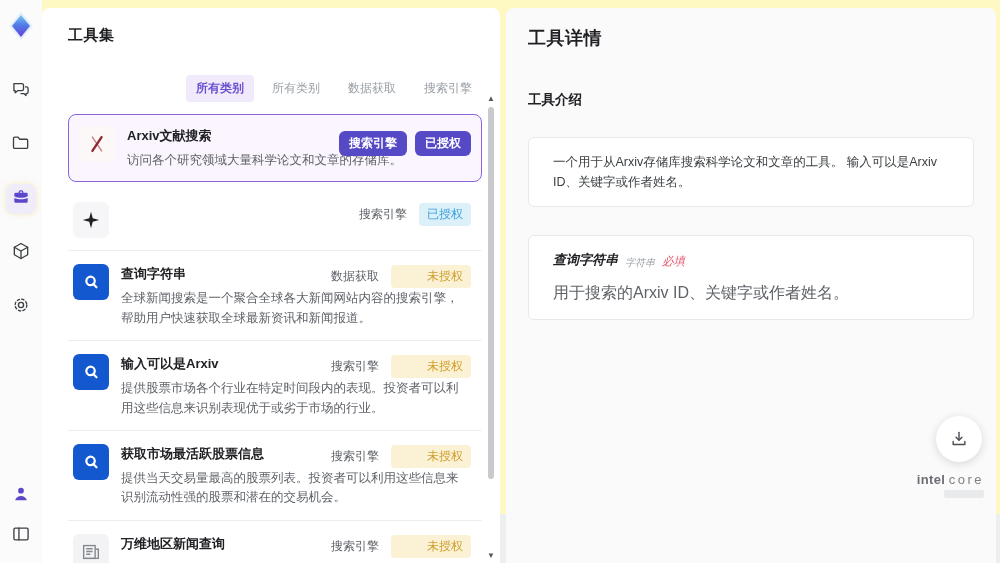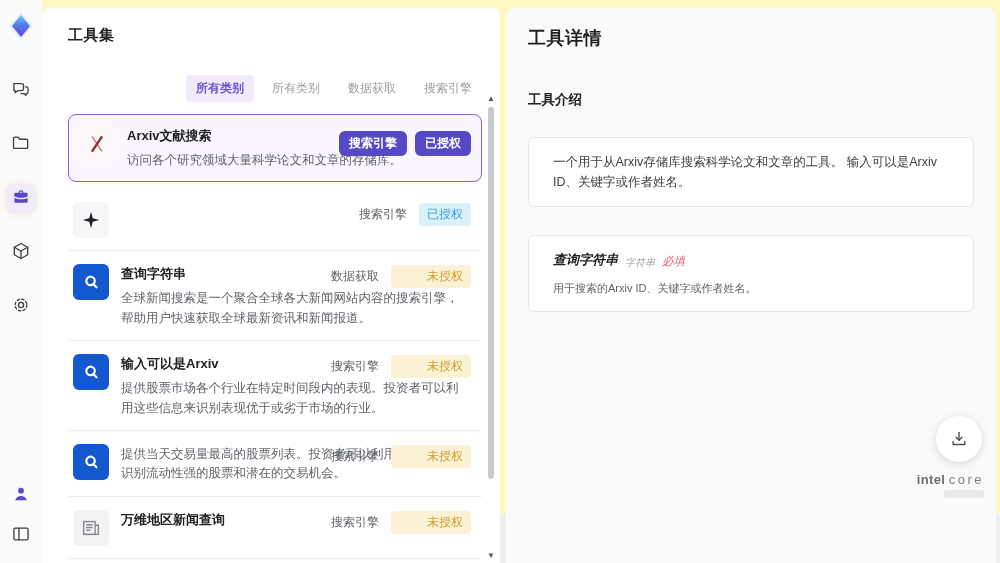--- a/index.html
+++ b/index.html
@@ -61,21 +61,21 @@
   .detail-panel { position:absolute; left:506px; top:8px; width:490px; height:555px; background:#fafafb;
                   border-radius:8px 8px 0 0; padding:18px 22px; }
   .detail-title { font-size:18px; font-weight:bold; color:#1f2023; letter-spacing:.5px; }
   .section-heading { font-size:13.5px; font-weight:bold; color:#202124; margin-top:41px; }
   .info-box { margin-top:28px; background:#ffffff; border:1px solid #e8e8ea; border-radius:6px;
               padding:14px 24px; font-size:12.5px; color:#3c4043; line-height:1.6; }
   .param-head { display:flex; align-items:flex-end; gap:7px;font-style:italic; }
   .param-name { font-size:13px; font-weight:bold; color:#202124; }
   .param-type { font-size:10px; color:#9aa0a6; }
   .param-required { font-size:11.5px; color:#e8566d; }
-  .param-desc { margin-top:9px; font-size:11px; color:#5f6368; }
+  .param-desc { margin-top:9px; font-size:16px; color:#5f6368; }
 
   
   .fab { position:absolute; right:18px; bottom:52px; width:46px; height:46px; border-radius:50%;
          background:#ffffff; box-shadow:0 2px 10px rgba(0,0,0,.14); display:flex; align-items:center;
          justify-content:center; cursor:pointer; }
   .fab svg { width:20px; height:20px; }
   .brand { position:absolute; right:16px; bottom:16px; text-align:right; }
   .brand-line { font-size:13px; color:#6a6e73;padding-left:24px; }
   .brand-line .intel { font-weight:bold; letter-spacing:.3px; }
   .brand-line .core { font-weight:normal; letter-spacing:2.5px; color:#7d8187; }
@@ -223,20 +223,21 @@
   </div>
 
   <div class="tool-card">
     <div class="tool-icon icon-stock">
             <svg viewBox="0 0 24 24" fill="none" stroke="#ffffff" stroke-width="2.4" stroke-linecap="round">
               <circle cx="11.5" cy="10.8" r="4.6"></circle>
               <path d="M14.8 14.5l3.2 3.2"></path>
             </svg>
           </div>
     <div class="tool-text">
+      <div class="tool-name">获取市场最活跃股票信息</div>
       <div class="tool-desc">提供当天交易量最高的股票列表。投资者可以利用这些信息来识别流动性强的股票和潜在的交易机会。</div>
     </div>
     <div class="tool-badges">
       <span class="cat-badge">搜索引擎</span>
       <span class="auth-badge yellow">未授权</span>
     </div>
   </div>
 
   <div class="tool-card">
     <div class="tool-icon icon-newspaper">

